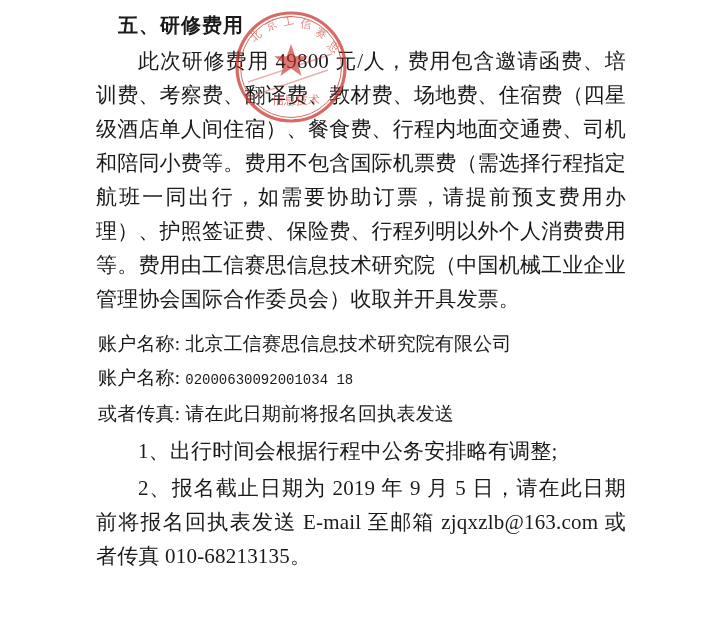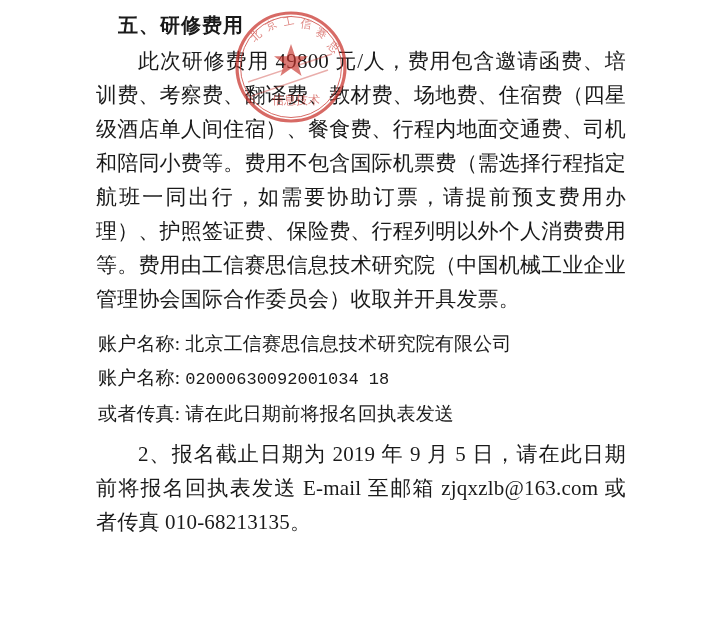--- a/index.html
+++ b/index.html
@@ -50,21 +50,21 @@
     line-height: 34px;
     margin: 0;
     text-indent: 0;
     letter-spacing: 0.2px;
     padding-left: 2px;
   }
   .spacer-sm { height: 8px; }
   .spacer-xs { height: 3px; }
   .latin {
     font-family: "Liberation Mono", "DejaVu Sans Mono", monospace;
-    font-size: 17px;
+    font-size: 14px;
     letter-spacing: 0px;
   }
   
   .seal {
     position: absolute;
     left: 232px;
     top: 8px;
     width: 118px;
     height: 118px;
     pointer-events: none;
@@ -125,19 +125,20 @@
     </p>
 
     <p class="bank-line">
       <span>或者传真:</span>
       <span>请在此日期前将报名回执表发送</span>
     </p>
 
     <div class="spacer-xs"></div>
 
 
+    <p class="para">1、出行时间会根据行程中公务安排略有调整;</p>
 
     <div class="spacer-xs"></div>
 
     <p class="para">2、报名截止日期为 2019 年 9 月 5 日，请在此日期前将报名回执表发送 E-mail 至邮箱 zjqxzlb@163.com 或者传真 010-68213135。</p>
 
   </div>
 </div>
 
 </body></html>

